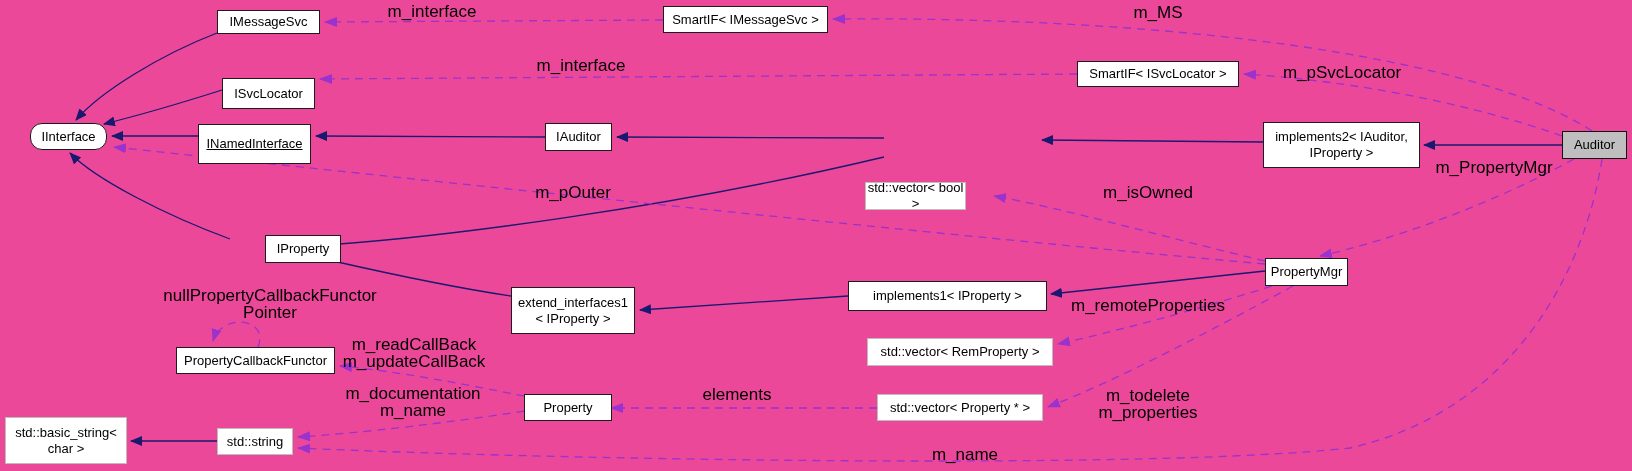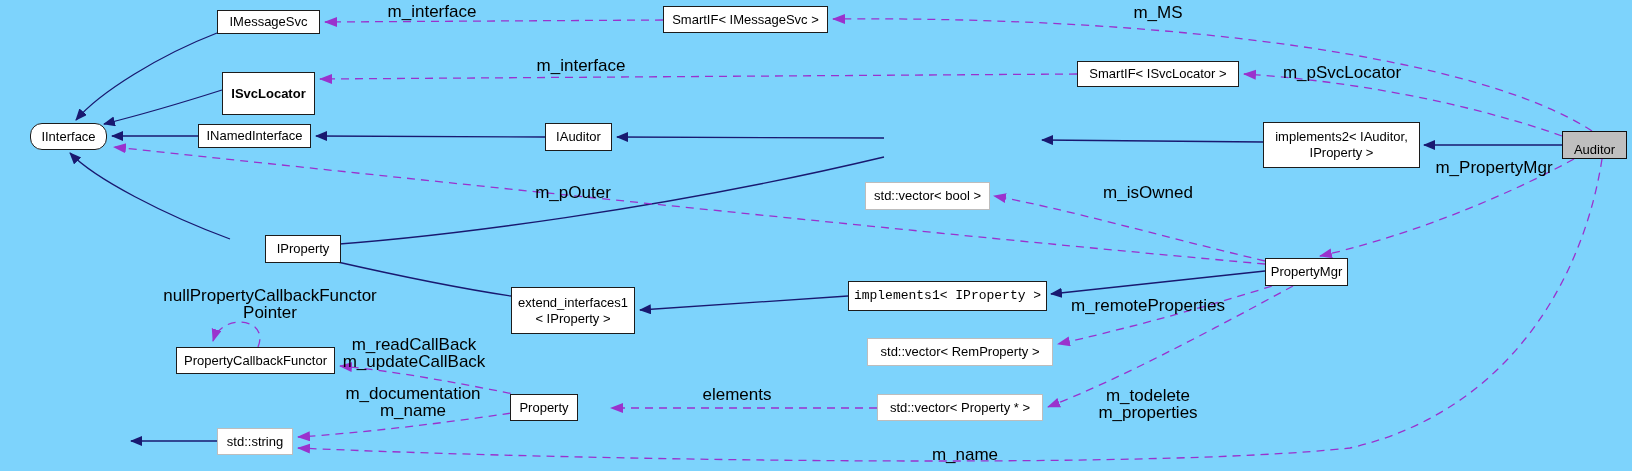--- a/index.html
+++ b/index.html
@@ -1,29 +1,29 @@
 <!DOCTYPE html>
 <html><head>
 <meta charset="utf-8">
 <style>
   html,body{margin:0;padding:0;background:#ffffff;}
   #canvas{
-    position:relative;width:1632px;height:471px;background:#7dd3fc;
+    position:relative;width:1632px;height:471px;background:#ec4899;
     font-family:"Liberation Sans","DejaVu Sans",sans-serif;color:#000;
     overflow:hidden;
   }
   #edges{position:absolute;left:0;top:0;z-index:1;}
   .node{
     position:absolute;z-index:2;box-sizing:border-box;
     display:flex;align-items:center;justify-content:center;
     text-align:center;background:#ffffff;border:1.5px solid #1c1c1c;
     font-size:13px;line-height:16px;white-space:pre-line;cursor:pointer;
   }
   .node.ext{border:1.5px solid #bdbdbd;}
-  .node.main{background:#bfbfbf;border:1.7px solid #111;align-items:flex-end;}
+  .node.main{background:#bfbfbf;border:1.7px solid #111;}
   .elabel{
     position:absolute;z-index:3;transform:translateX(-50%);
     font-size:17px;line-height:17px;text-align:center;white-space:pre-line;
   }
 </style>
 </head>
 <body>
 
 <div id="canvas">
 
@@ -66,39 +66,41 @@
       <path d="M 877 408 L 611 408" marker-end="url(#arr-u)"></path>
       <path d="M 538 399 C 470 385, 396 371, 340 366" marker-end="url(#arr-u)"></path>
       <path d="M 538 409 C 455 422, 362 433, 298 437" marker-end="url(#arr-u)"></path>
       <path d="M 1602 159 C 1585 270, 1515 410, 1350 448 C 1150 470, 560 460, 298 448" marker-end="url(#arr-u)"></path>
       <path d="M 258 347 C 270 318, 222 312, 213 341" marker-end="url(#arr-u)"></path>
     </g>
   </svg>
 
   <div class="node" style="left:217px;top:10px;width:103px;height:24px;"><span>IMessageSvc</span></div>
   <div class="node" style="left:663px;top:6px;width:165px;height:27px;"><span>SmartIF&lt; IMessageSvc &gt;</span></div>
-  <div class="node" style="left:222px;top:72px;width:93px;height:43px;font-weight:bold;"><span>ISvcLocator</span></div>
+  <div class="node" style="left:222px;top:78px;width:93px;height:31px;"><span>ISvcLocator</span></div>
   <div class="node" style="left:1077px;top:61px;width:162px;height:26px;align-items:center;"><span>SmartIF&lt; ISvcLocator &gt;</span></div>
   <div class="node" style="left:30px;top:123px;width:77px;height:27px;border-radius:12px;"><span>IInterface</span></div>
-  <div class="node" style="left:198px;top:124px;width:113px;height:24px;"><span>INamedInterface</span></div>
+  <div class="node" style="left:198px;top:124px;width:113px;height:40px;text-decoration:underline;"><span>INamedInterface</span></div>
   <div class="node" style="left:545px;top:123px;width:67px;height:28px;"><span>IAuditor</span></div>
   <div class="node" style="left:1263px;top:122px;width:157px;height:46px;"><span>implements2&lt; IAuditor,
 IProperty &gt;</span></div>
   <div class="node main" style="left:1562px;top:131px;width:65px;height:28px;"><span>Auditor</span></div>
-  <div class="node ext" style="left:865px;top:182px;width:125px;height:28px;"><span>std::vector&lt; bool &gt;</span></div>
+  <div class="node ext" style="left:865px;top:182px;width:101px;height:28px;"><span>std::vector&lt; bool &gt;</span></div>
   <div class="node" style="left:230px;top:235px;width:76px;height:28px;margin-left:35px;"><span>IProperty</span></div>
   <div class="node" style="left:1265px;top:258px;width:83px;height:28px;"><span>PropertyMgr</span></div>
   <div class="node" style="left:511px;top:287px;width:124px;height:47px;"><span>extend_interfaces1
 &lt; IProperty &gt;</span></div>
-  <div class="node" style="left:848px;top:281px;width:199px;height:30px;font-family:Liberation Mono, monospace;"><span>implements1&lt; IProperty &gt;</span></div>
+  <div class="node" style="left:848px;top:281px;width:199px;height:30px;"><span>implements1&lt; IProperty &gt;</span></div>
   <div class="node ext" style="left:867px;top:338px;width:186px;height:28px;"><span>std::vector&lt; RemProperty &gt;</span></div>
   <div class="node" style="left:176px;top:347px;width:159px;height:27px;"><span>PropertyCallbackFunctor</span></div>
-  <div class="node" style="left:510px;top:394px;width:68px;height:27px;"><span>Property</span></div>
+  <div class="node" style="left:524px;top:394px;width:88px;height:27px;"><span>Property</span></div>
   <div class="node ext" style="left:877px;top:394px;width:166px;height:27px;"><span>std::vector&lt; Property * &gt;</span></div>
   <div class="node ext" style="left:217px;top:428px;width:76px;height:27px;"><span>std::string</span></div>
+  <div class="node ext" style="left:5px;top:417px;width:122px;height:47px;"><span>std::basic_string&lt;
+char &gt;</span></div>
 
   <div class="elabel" style="left:432px;top:3px;">m_interface</div>
   <div class="elabel" style="left:1158px;top:4px;">m_MS</div>
   <div class="elabel" style="left:581px;top:57px;">m_interface</div>
   <div class="elabel" style="left:1342px;top:64px;">m_pSvcLocator</div>
   <div class="elabel" style="left:1494px;top:159px;">m_PropertyMgr</div>
   <div class="elabel" style="left:573px;top:184px;">m_pOuter</div>
   <div class="elabel" style="left:1148px;top:184px;">m_isOwned</div>
   <div class="elabel" style="left:1148px;top:297px;">m_remoteProperties</div>
   <div class="elabel" style="left:1148px;top:347px;margin-top:40px;">m_todelete

